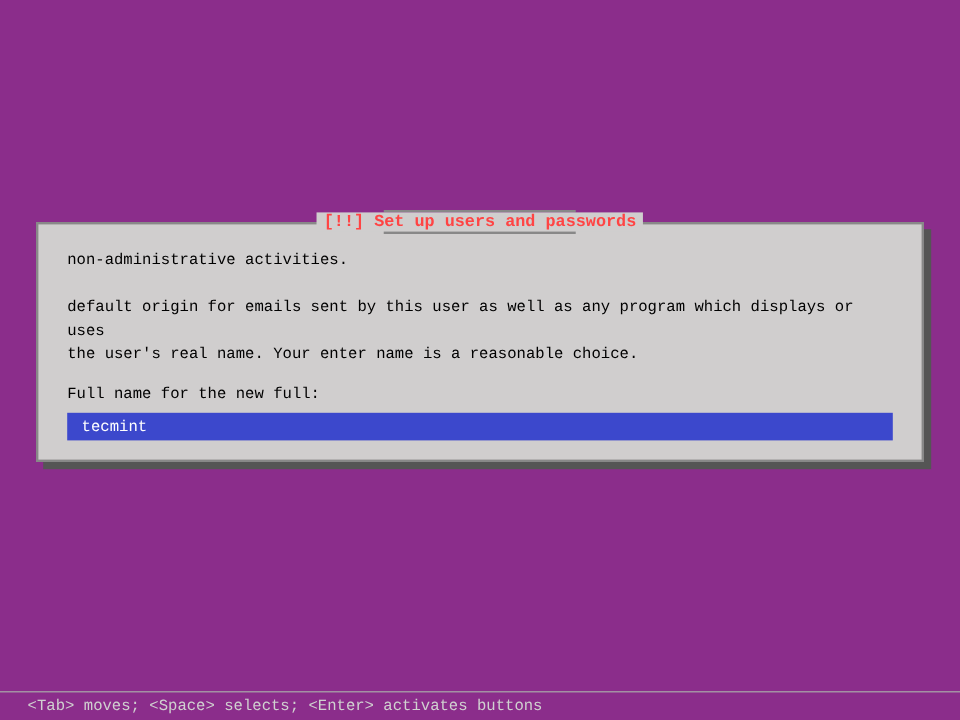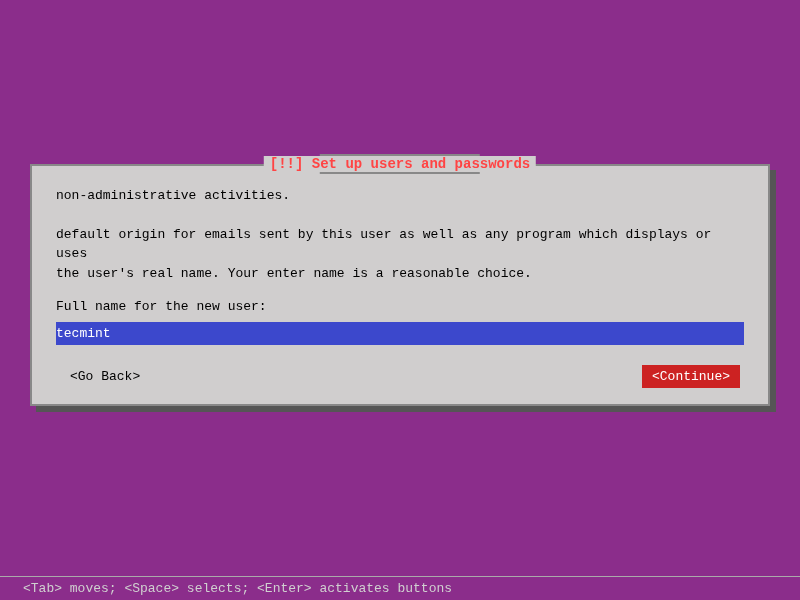--- a/index.html
+++ b/index.html
@@ -93,21 +93,21 @@
       margin-bottom: 8px;
     }
 
     .input-field {
       width: 100%;
       background-color: #3c48cc;
       color: #ffffff;
       font-family: 'Courier New', Courier, monospace;
       font-size: 13px;
       border: none;
-      padding: 4px 0;
+      padding: 4px 12px;
       outline: none;
       caret-color: white;
     }
 
     .buttons-row {
       display: flex;
       justify-content: space-between;
       align-items: center;
       margin-top: 20px;
       padding: 0 4px;
@@ -166,28 +166,24 @@
       </div>
 
       <div class="dialog-content">
         <div class="description">
           <div>non-administrative activities.</div>
           <br>
           <div>default origin for emails sent by this user as well as any program which displays or uses</div>
           <div>the user's real name. Your enter name is a reasonable choice.</div>
         </div>
 
-        <div class="field-label">Full name for the new user:</div>
+        <div class="field-label">Full name for the new full:</div>
 
         <input type="text" class="input-field" value="tecmint" style="">
 
-        <div class="buttons-row">
-          <button class="btn-back">&lt;Go Back&gt;</button>
-          <button class="btn-continue">&lt;Continue&gt;</button>
-        </div>
       </div>
     </div>
   </div>
 
   <div class="status-bar">
     <span>&lt;Tab&gt; moves; &lt;Space&gt; selects; &lt;Enter&gt; activates buttons</span>
   </div>
 </div>
 
 </body></html>

